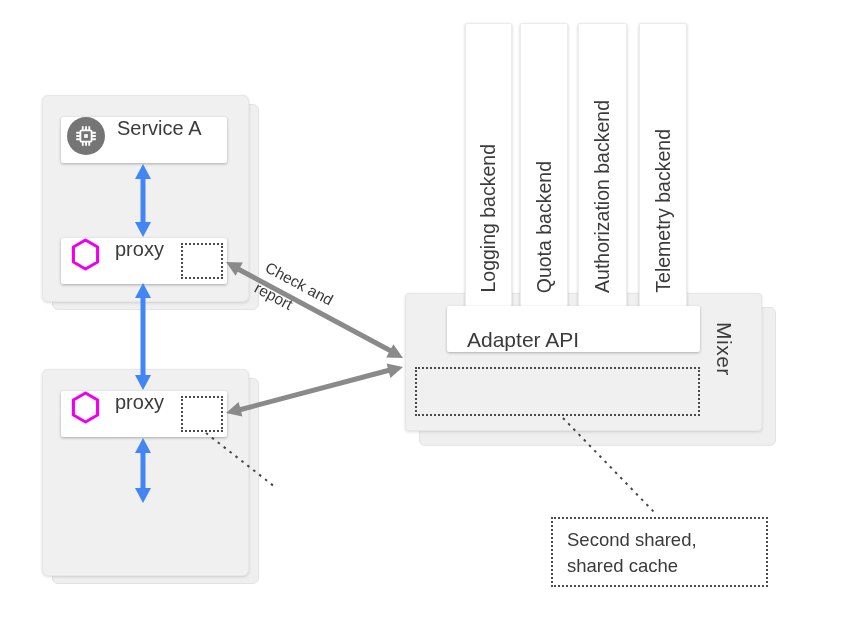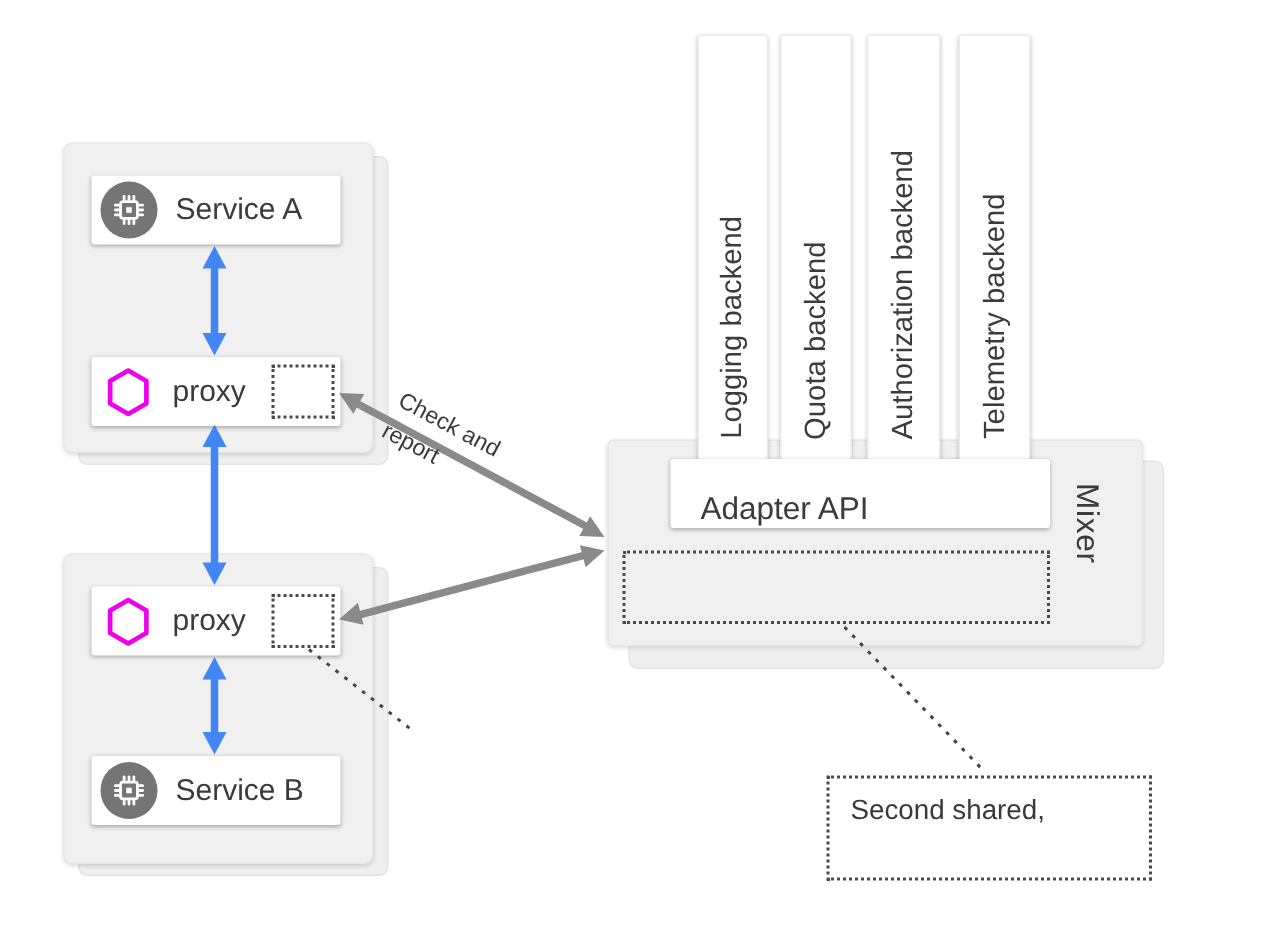--- a/index.html
+++ b/index.html
@@ -2,21 +2,21 @@
 <html><head>
 <meta charset="utf-8">
 <style>
   html,body{margin:0;padding:0;background:#fff;}
   .canvas{
     position:relative;width:851px;height:622px;background:#ffffff;overflow:hidden;
     font-family:"Liberation Sans", sans-serif;color:#3a3a3a;
   }
   .card{position:absolute;background:#f0f0f0;border:1px solid #e7e7e7;border-radius:6px;box-shadow:0 1px 3px rgba(0,0,0,.14);}
   .card-shadow{position:absolute;background:#efefef;border:1px solid #e3e3e3;border-radius:6px;}
-  .node{position:absolute;background:#fff;border-radius:2px;box-shadow:0 1px 3px rgba(0,0,0,.3);display:flex;align-items:center;}
+  .node{position:absolute;background:#fff;border-radius:2px;box-shadow:0 1px 3px rgba(0,0,0,.3);display:flex;align-items:flex-start;}
   .node-label{font-size:20px;color:#3b3b3b;}
   .svc-icon{width:38px;height:38px;border-radius:50%;background:#757575;margin:0 12px 0 6px;display:flex;align-items:center;justify-content:center;flex:0 0 auto;}
   .hex-icon{margin:0 15px 0 10px;display:flex;align-items:center;flex:0 0 auto;}
   .cache-sq{position:absolute;right:4px;top:5px;width:42px;height:36px;border:2px dotted #4a4a4a;background:#fff;box-sizing:border-box;}
   .backend{position:absolute;top:23px;height:289px;background:#fff;border:1px solid #ececec;border-radius:2px;box-shadow:0 1px 3px rgba(0,0,0,.22);display:flex;align-items:flex-end;justify-content:center;padding-bottom:18px;box-sizing:border-box;}
   .backend span{writing-mode:vertical-rl;transform:rotate(180deg);font-size:19.5px;color:#3b3b3b;white-space:nowrap;}
   .adapter{position:absolute;left:447px;top:306px;width:253px;height:46px;background:#fff;border-radius:2px;box-shadow:0 1px 3px rgba(0,0,0,.28);display:flex;align-items:flex-end;padding-left:20px;box-sizing:border-box;font-size:21px;color:#3b3b3b;}
   .mixer-cache{position:absolute;left:415px;top:367px;width:285px;height:49px;border:2px dotted #4a4a4a;box-sizing:border-box;}
   .mixer-title{position:absolute;left:712px;top:322px;writing-mode:vertical-rl;font-size:21px;color:#3b3b3b;letter-spacing:.5px;}
   .note{position:absolute;background:#fff;border:2px dotted #4a4a4a;padding:8px 14px;font-size:18.5px;line-height:1.38;color:#3a3a3a;box-sizing:border-box;}
@@ -60,32 +60,20 @@
   <div class="node" style="left:61px;top:391px;width:166px;height:46px">
     <span class="hex-icon">
       <svg width="29" height="33" viewBox="0 0 30 34">
           <polygon points="15,2 27.5,9.25 27.5,24.75 15,32 2.5,24.75 2.5,9.25" fill="none" stroke="#ee00ee" stroke-width="3.2" stroke-linejoin="round"></polygon>
         </svg>
     </span>
     <span class="node-label">proxy</span>
     <span class="cache-sq"></span>
   </div>
 
-  <div class="node" style="left:61px;top:504px;width:166px;height:46px">
-    <span class="svc-icon">
-      <svg width="26" height="26" viewBox="0 0 24 24">
-          <g stroke="#ffffff" fill="none" stroke-width="1.7" stroke-linecap="round">
-        <rect x="6.8" y="6.8" width="10.4" height="10.4" rx="1.5"></rect>
-        <rect x="10.3" y="10.3" width="3.4" height="3.4" fill="#ffffff" stroke="none"></rect>
-        <path d="M9 3.6v2.3 M12 3.6v2.3 M15 3.6v2.3 M9 18.1v2.3 M12 18.1v2.3 M15 18.1v2.3 M3.6 9h2.3 M3.6 12h2.3 M3.6 15h2.3 M18.1 9h2.3 M18.1 12h2.3 M18.1 15h2.3"></path>
-      </g>
-        </svg>
-    </span>
-    <span class="node-label">Service B</span>
-  </div>
 
   <div class="card-shadow" style="left:419px;top:307px;width:355px;height:137px"></div>
   <div class="card" style="left:405px;top:293px;width:355px;height:136px;border-radius:4px"></div>
 
   <div class="backend" style="left:465px;width:47px">
       <span>Logging backend</span>
     </div>
   <div class="backend" style="left:520px;width:48px">
       <span>Quota backend</span>
     </div>
@@ -138,15 +126,16 @@
     <line x1="563" y1="418" x2="654" y2="512" stroke="#454545" stroke-width="2" stroke-dasharray="2.5 5"></line>
   </svg>
 
   <div class="check-label">
     <div>Check and</div>
     <div>report</div>
   </div>
 
   <div class="note" style="left:551px;top:517px;width:217px;height:70px">
     <div>Second shared,</div>
+    <div>shared cache</div>
   </div>
 
 </div>
 
 </body></html>

